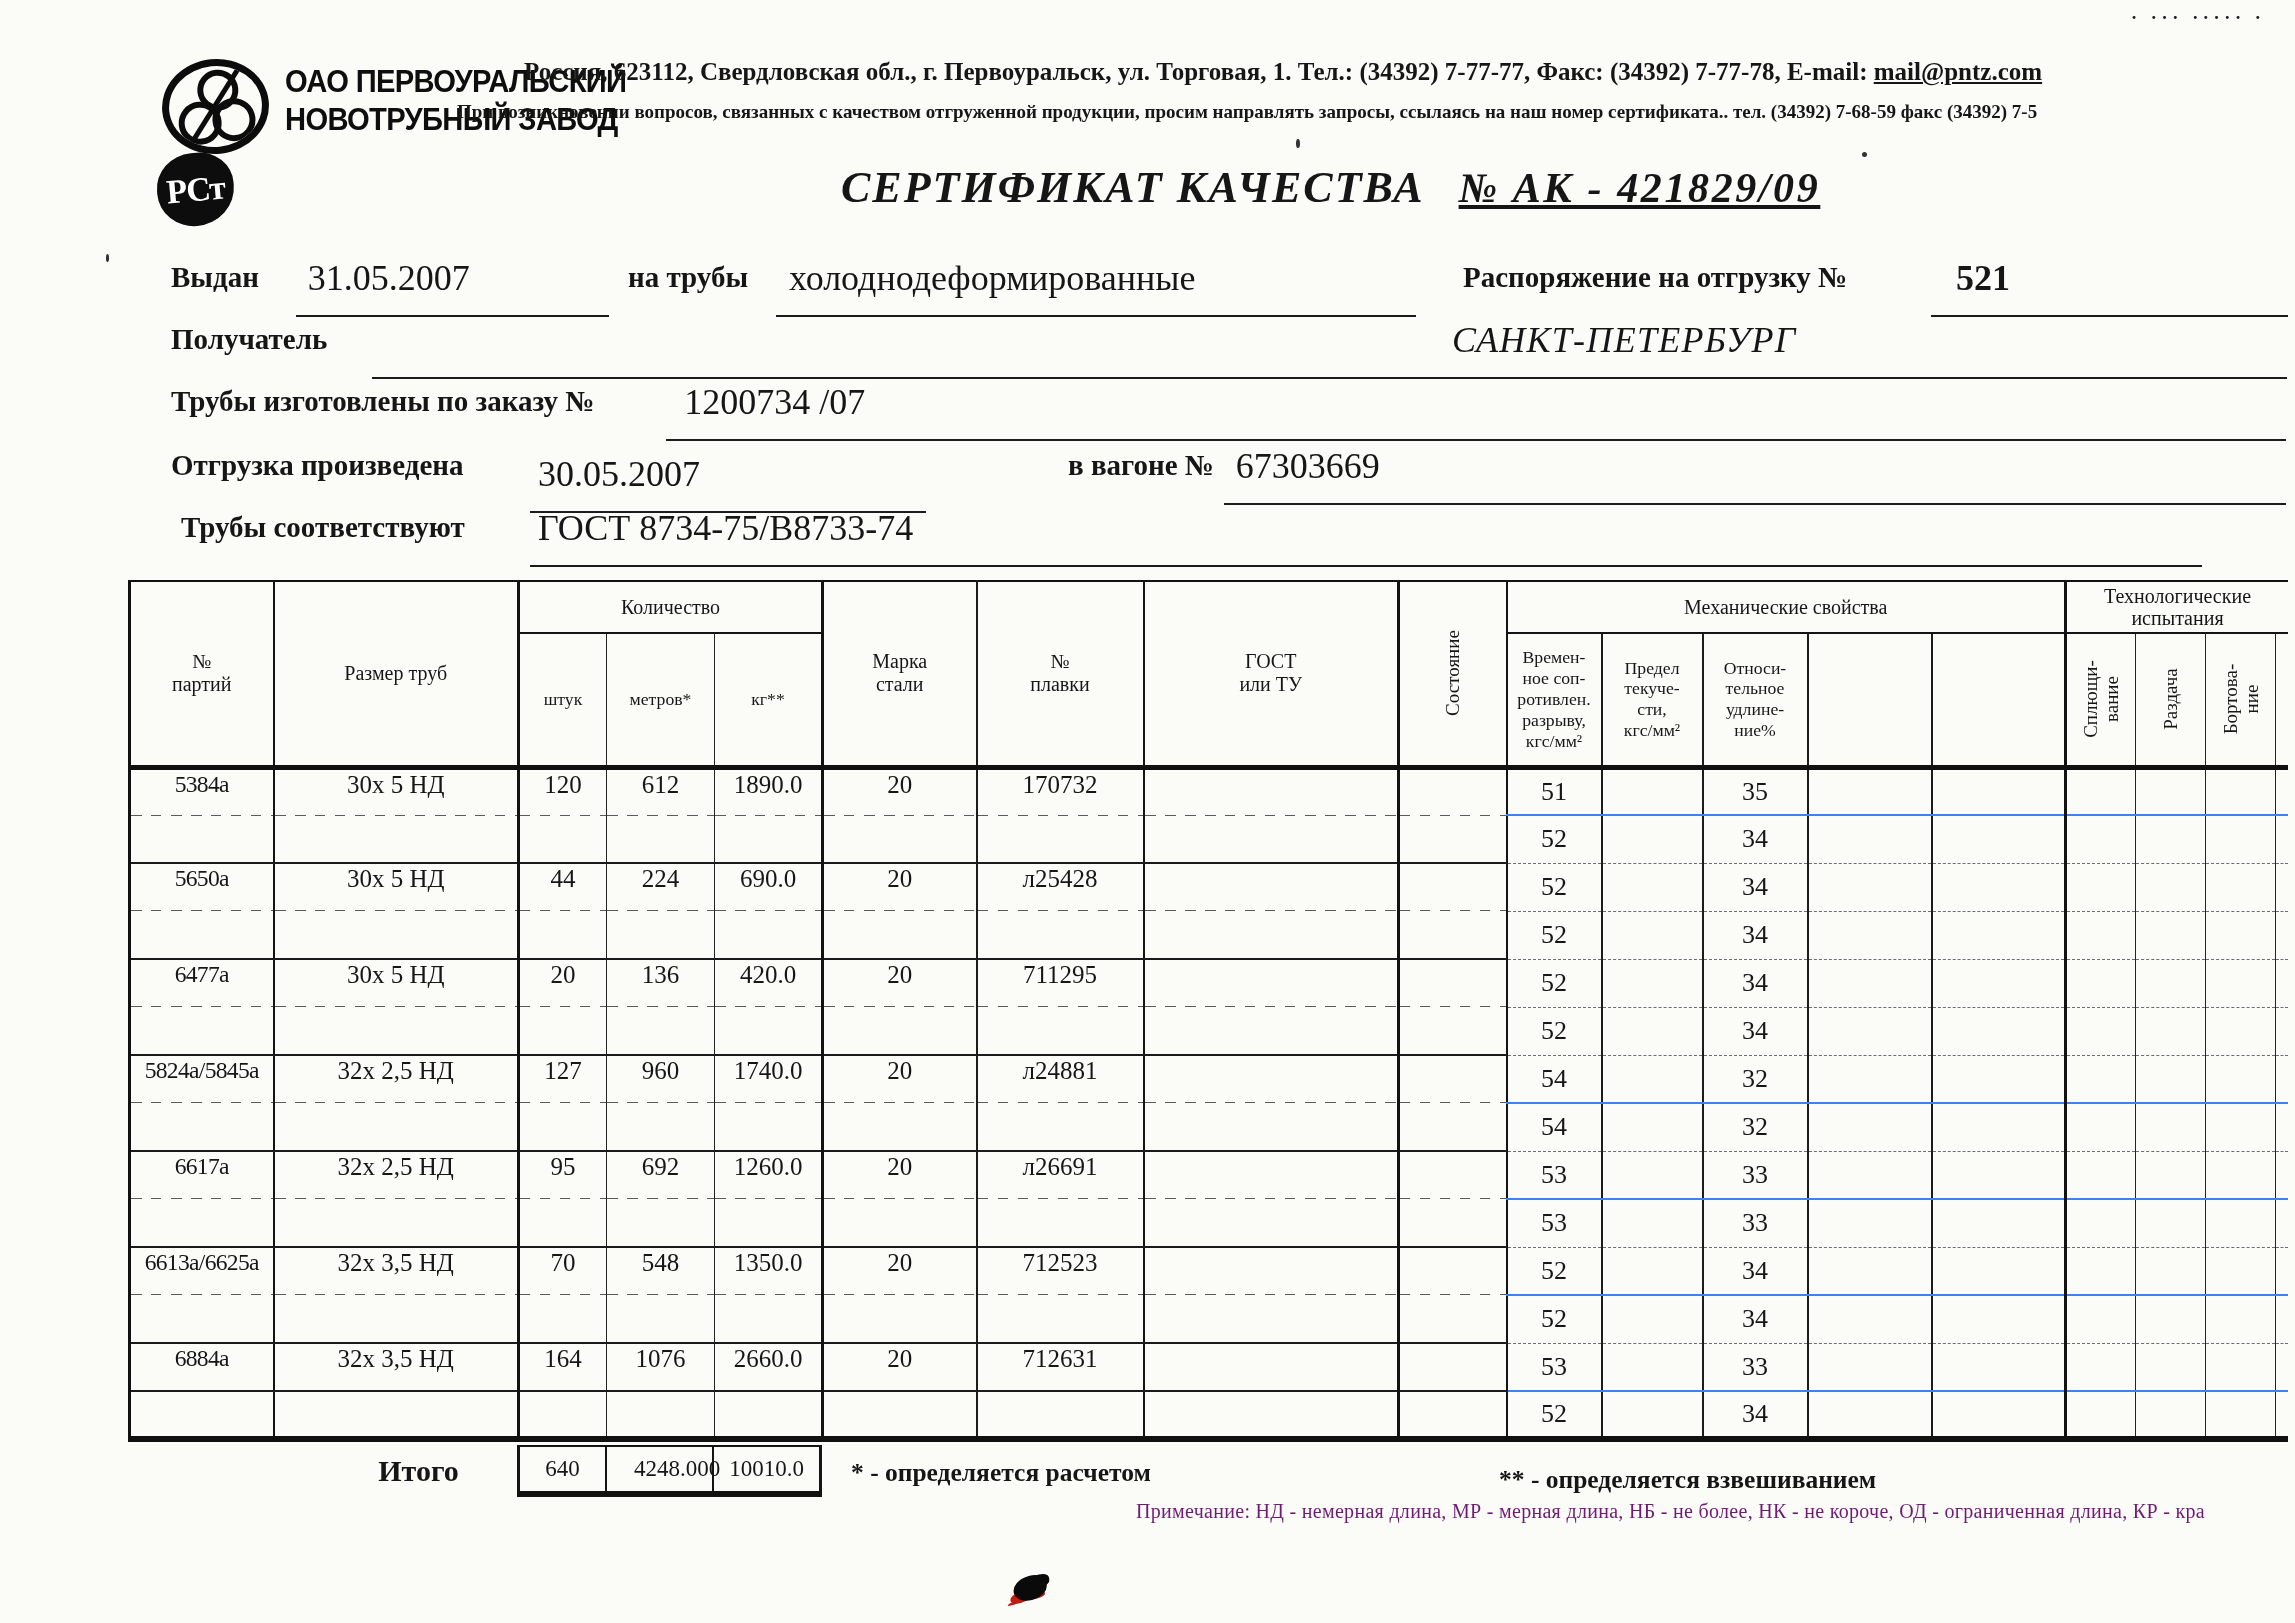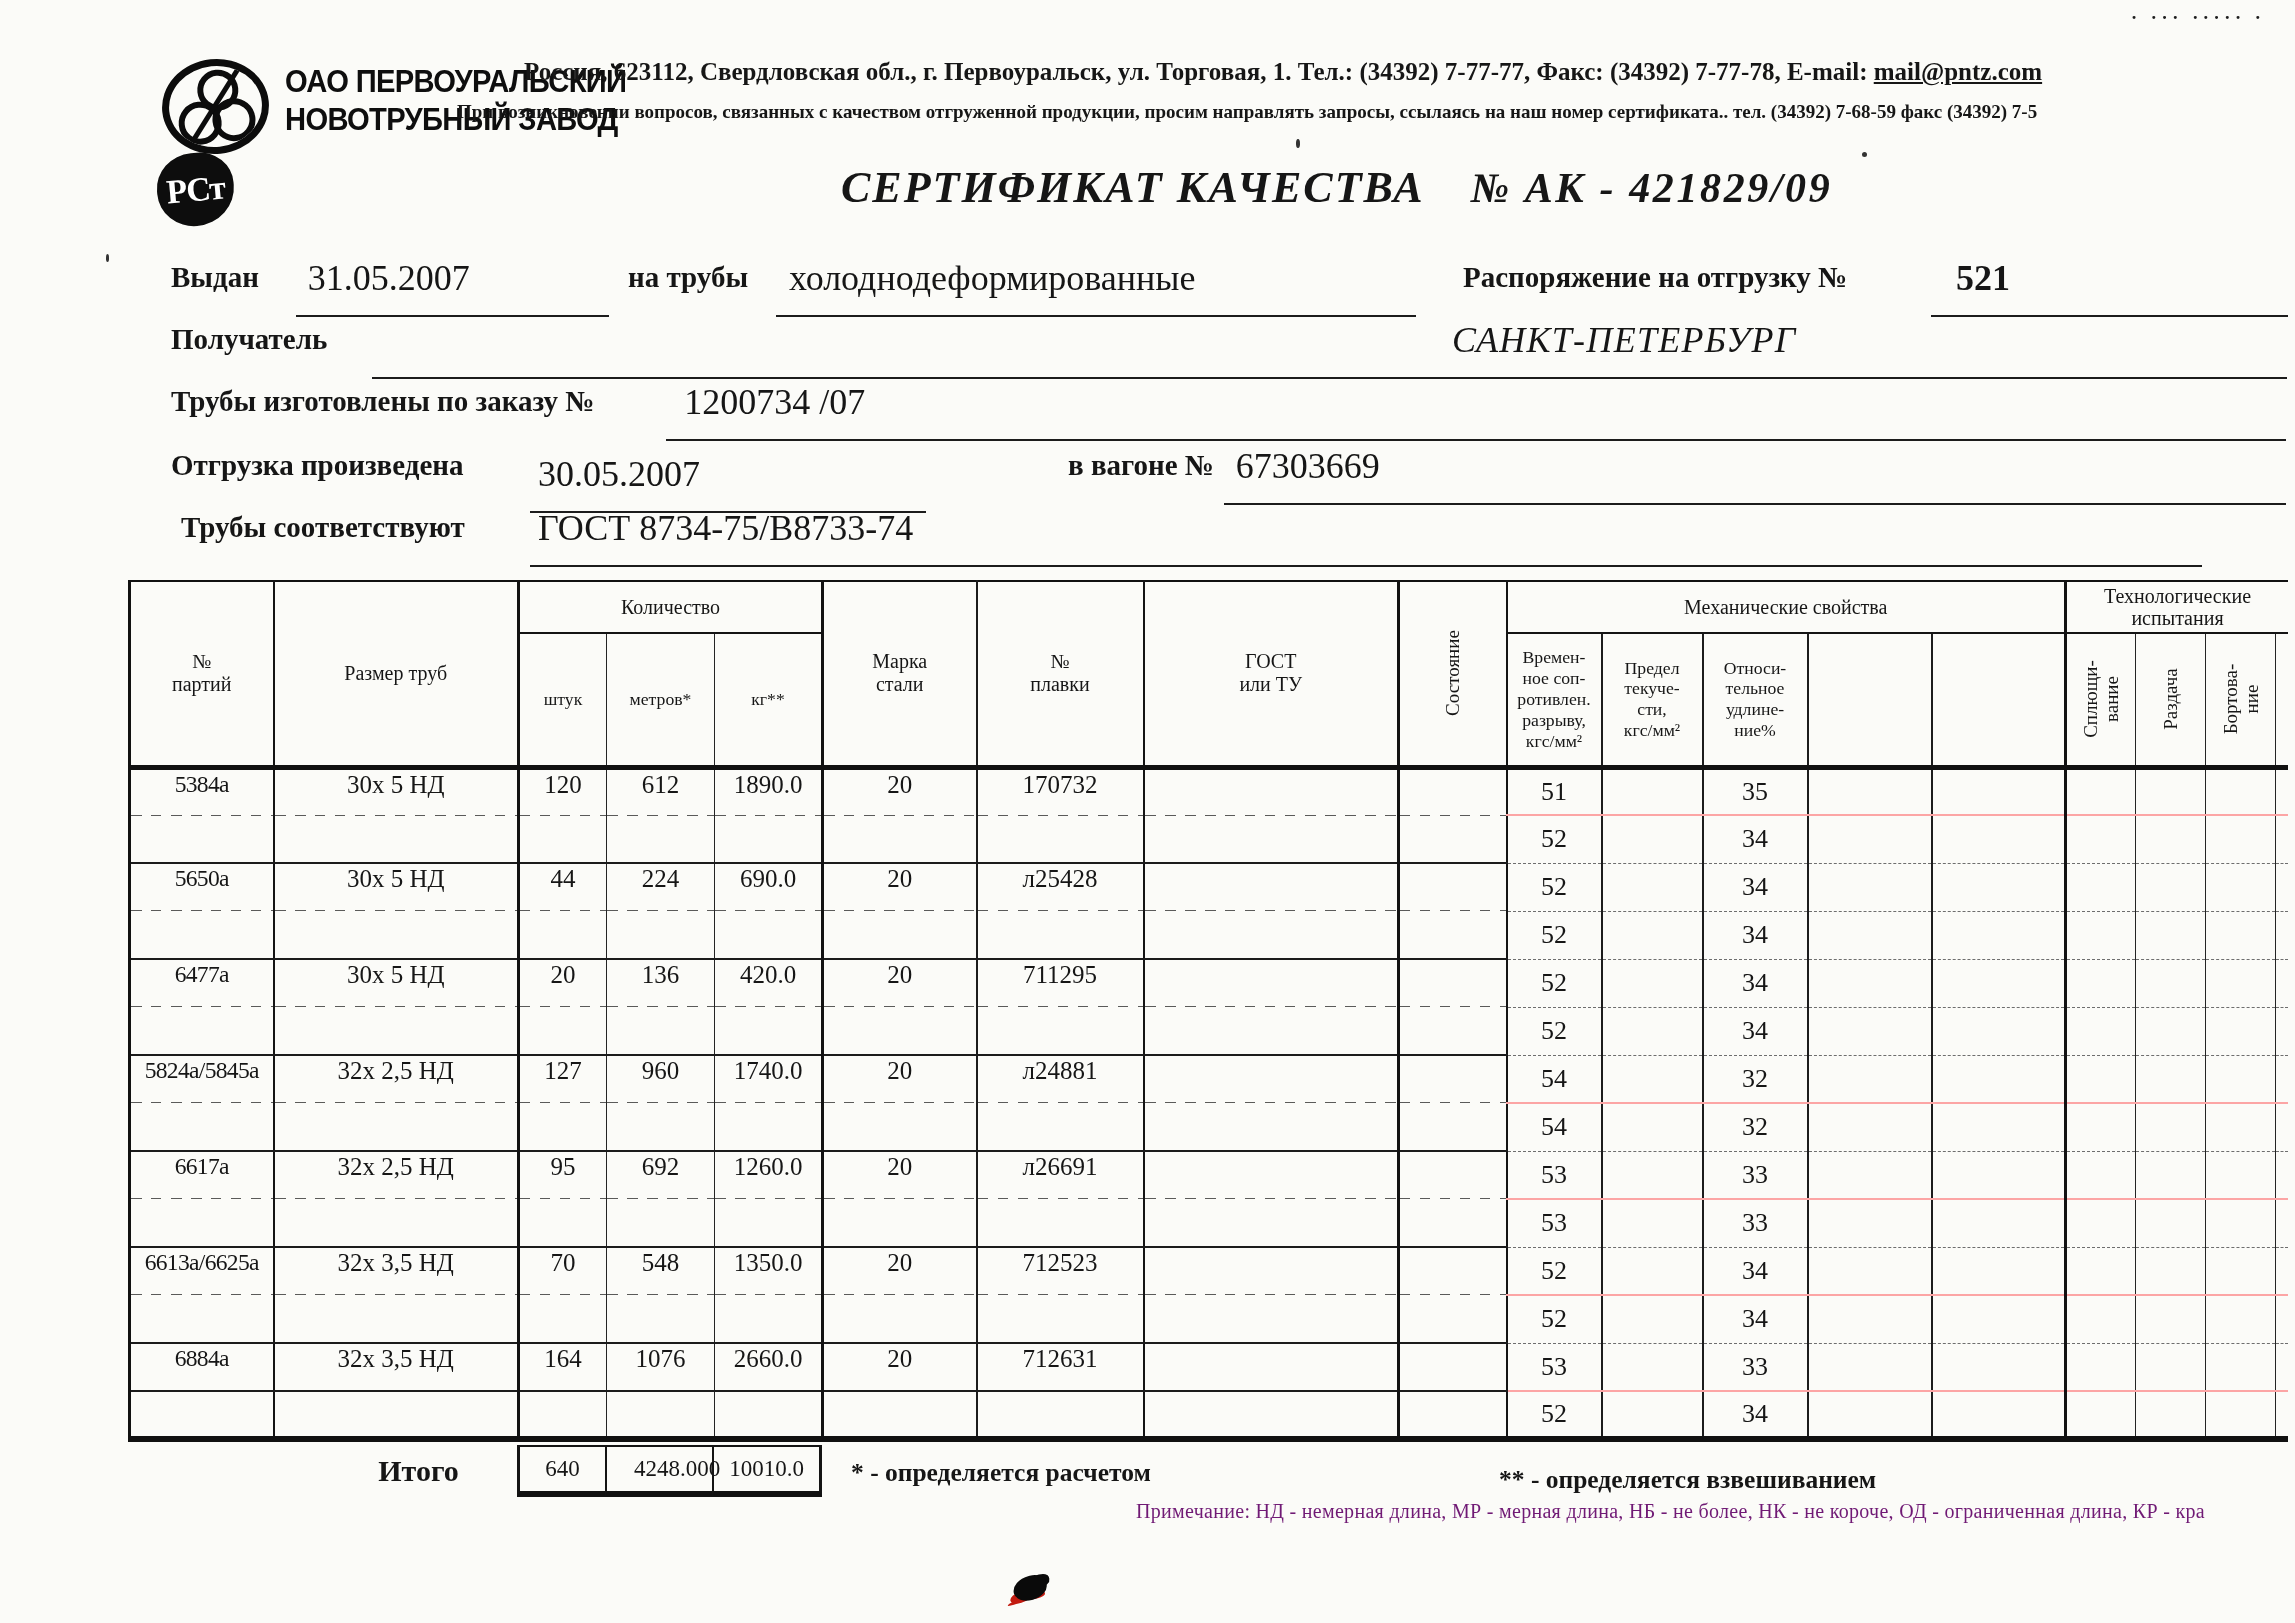--- a/index.html
+++ b/index.html
@@ -39,21 +39,21 @@
   .rst-mark{
     left:157px; top:153px; width:77px; height:73px;
     background:#0d0d0d; border-radius:50% 46% 54% 50%;
     transform:rotate(-5deg);
     display:flex; align-items:center; justify-content:center;
     color:#fff; font-weight:bold; font-size:34px; letter-spacing:-1.3px;
   }
 
   .title-line{left:841px; top:162px; white-space:nowrap;}
   .title-line .t1{font-size:44px; font-weight:bold; font-style:italic; letter-spacing:2px;}
-  .title-line .t2{font-size:42px; font-weight:bold; font-style:italic; margin-left:46px; letter-spacing:2.6px;}
+  .title-line .t2{font-size:42px; font-weight:bold; font-style:italic; margin-left:34px; letter-spacing:2.6px;text-decoration:underline;}
 
   
   .fl{position:absolute; left:0; top:0; width:2295px; height:0;}
   .flbl{position:absolute; font-size:29px; font-weight:bold; white-space:nowrap;}
   .fval{
     position:absolute; font-size:36px; white-space:nowrap;
     border-bottom:2.6px solid #1c1c1c; padding-bottom:16px;
     box-sizing:border-box;
   }
   .ital{font-style:italic; letter-spacing:1.3px;}
@@ -94,21 +94,21 @@
     vertical-align:top; padding-top:9.2px; text-align:center; font-size:25px;
   }
   td.dm{
     background-image:repeating-linear-gradient(to right, rgba(50,50,50,.8) 0 10.5px, transparent 10.5px 20px);
     background-size:100% 1.3px; background-repeat:no-repeat; background-position:0 50%;
   }
   td.pe{border-bottom:none;}
   td.batch{font-size:23.6px; letter-spacing:-0.7px; padding-left:0; padding-right:0;}
   
   td.mc{text-align:center; vertical-align:middle; font-size:26px;}
-  td.s{border-bottom:2px solid #fca5a5;}
+  td.s{border-bottom:2px solid #3b82f6;}
   td.d{border-bottom:1.3px dashed #6e6e6e;}
   td.e{border-bottom:none;}
 
   
   .tot-label{left:281px; top:1454px; width:275px; text-align:center; font-size:30px; font-weight:bold;}
   .tot-box{
     top:1445px; height:52px; box-sizing:border-box;
     border:2px solid #141414; border-bottom:6.5px solid #111;
     display:flex; align-items:center; justify-content:center;
     font-size:23px; background:transparent;

